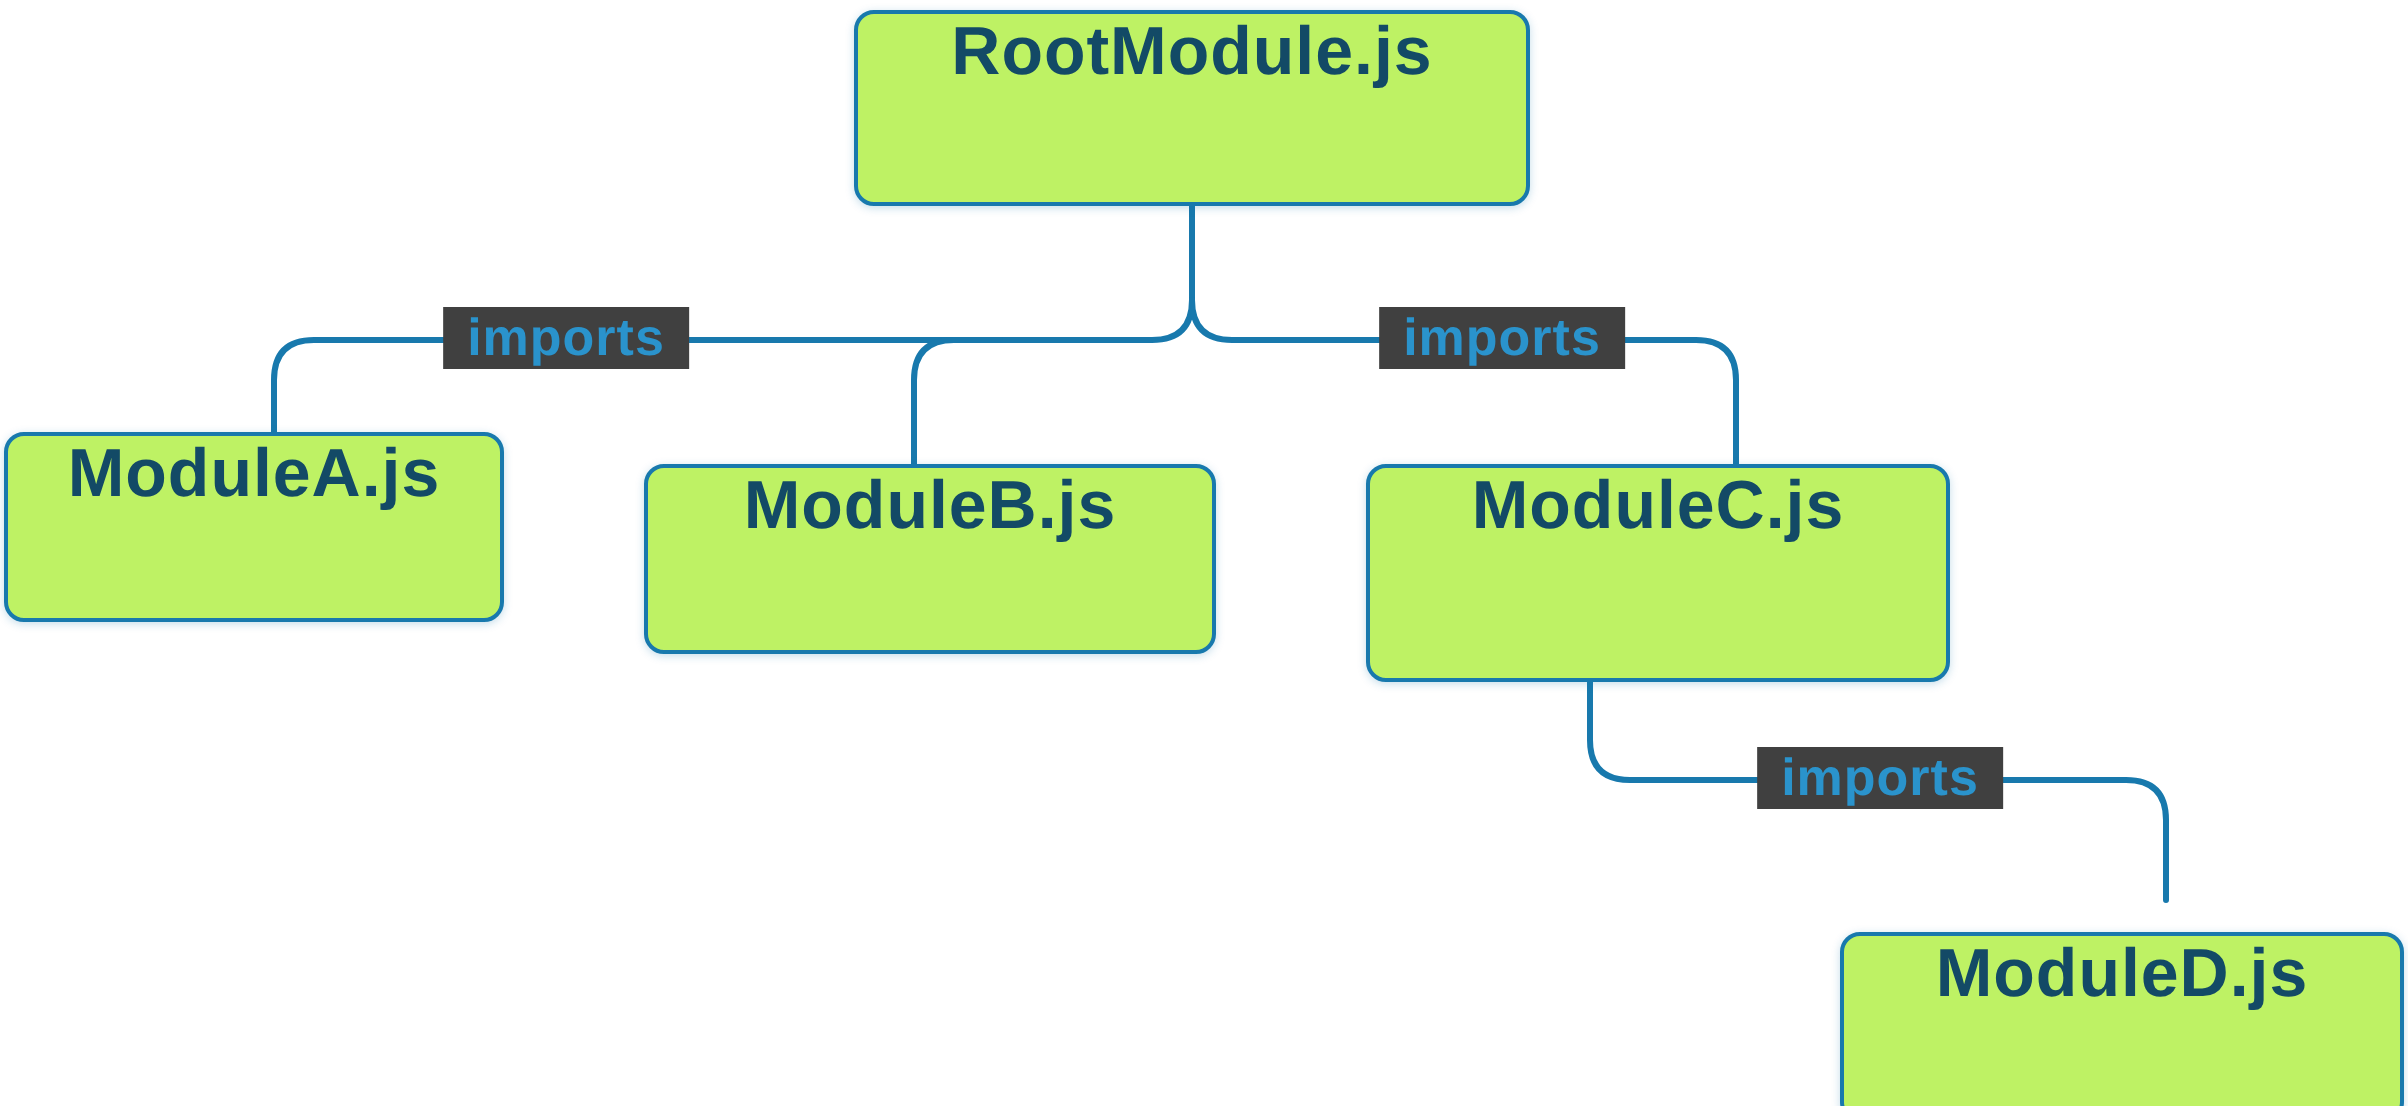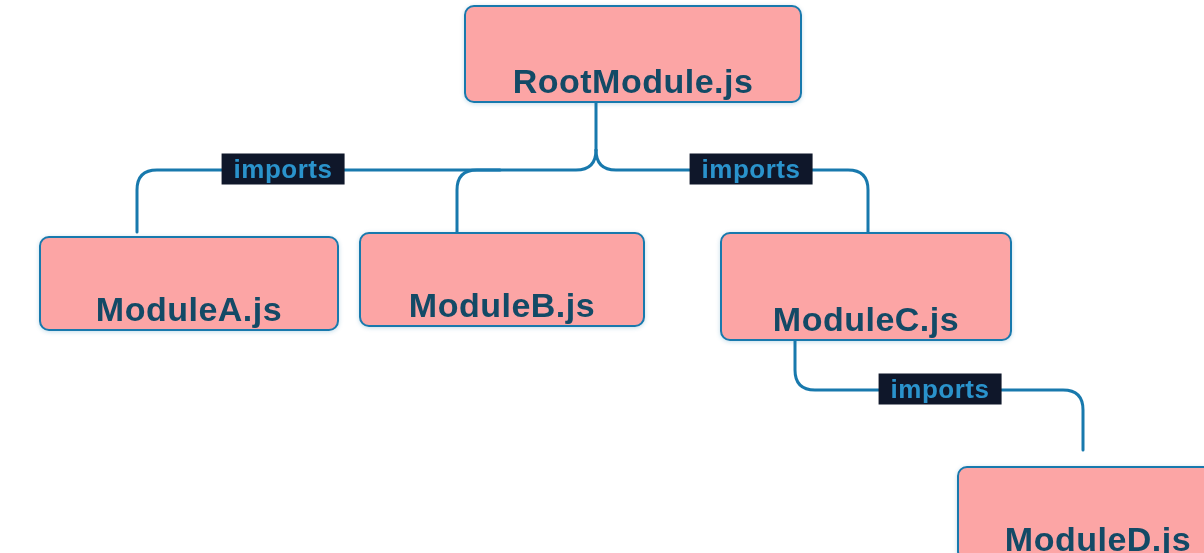--- a/index.html
+++ b/index.html
@@ -24,40 +24,39 @@
   }
   .edge {
     fill: none;
     stroke: var(--line, #1879ad);
     stroke-width: 3;
     stroke-linecap: round;
   }
   .node {
     position: absolute;
     box-sizing: border-box;
-    background: #fca5a5;
+    background: #bef264;
     border: 2.5px solid var(--border, #1879ad);
     border-radius: 10px;
     display: flex;
-    align-items: flex-end;
+    align-items: flex-start;
     justify-content: center;
     box-shadow: 0 1px 4px rgba(24, 121, 173, 0.25);
-    margin-left: 37px;
   }
   .node-label {
     color: var(--node-text, #134a66);
     font-size: 34px;
     font-weight: 700;
     letter-spacing: 0.5px;
     white-space: nowrap;
   }
   .edge-label {
     position: absolute;
     transform: translate(-50%, -50%);
-    background: #0f172a;
+    background: #404040;
     padding: 0 12px;
     color: var(--edge-label, #2a93cc);
     font-size: 26px;
     font-weight: 700;
     letter-spacing: 0.5px;
     white-space: nowrap;
   }
 </style>
 </head>
 <body>
@@ -75,21 +74,21 @@
   <div class="edge-label" style="left:283px; top:169px;">imports</div>
 
   <div class="edge-label" style="left:751px; top:169px;">imports</div>
 
   <div class="edge-label" style="left:940px; top:389px;">imports</div>
 
   <div class="node" style="left:427px; top:5px; width:338px; height:98px;">
     <span class="node-label">RootModule.js</span>
   </div>
 
-  <div class="node" style="left:2px; top:236px; width:300px; height:95px;">
+  <div class="node" style="left:2px; top:216px; width:250px; height:95px;">
     <span class="node-label">ModuleA.js</span>
   </div>
 
   <div class="node" style="left:322px; top:232px; width:286px; height:95px;">
     <span class="node-label">ModuleB.js</span>
   </div>
 
   <div class="node" style="left:683px; top:232px; width:292px; height:109px;">
     <span class="node-label">ModuleC.js</span>
   </div>

